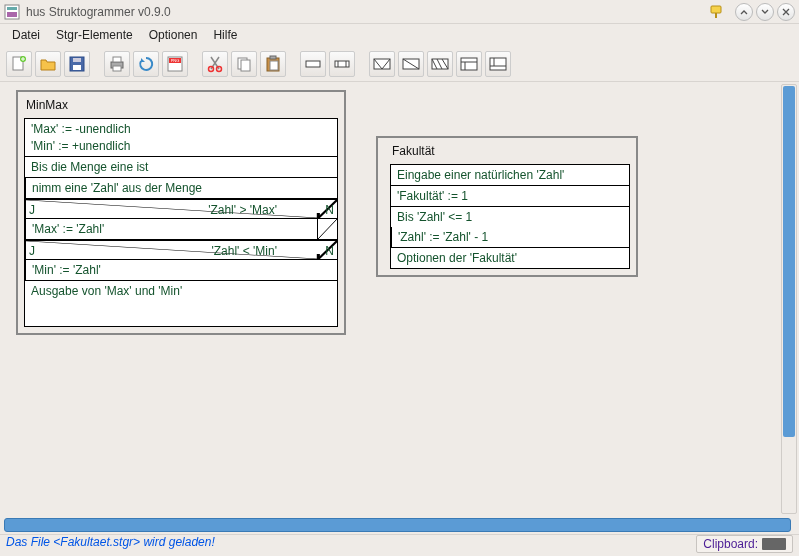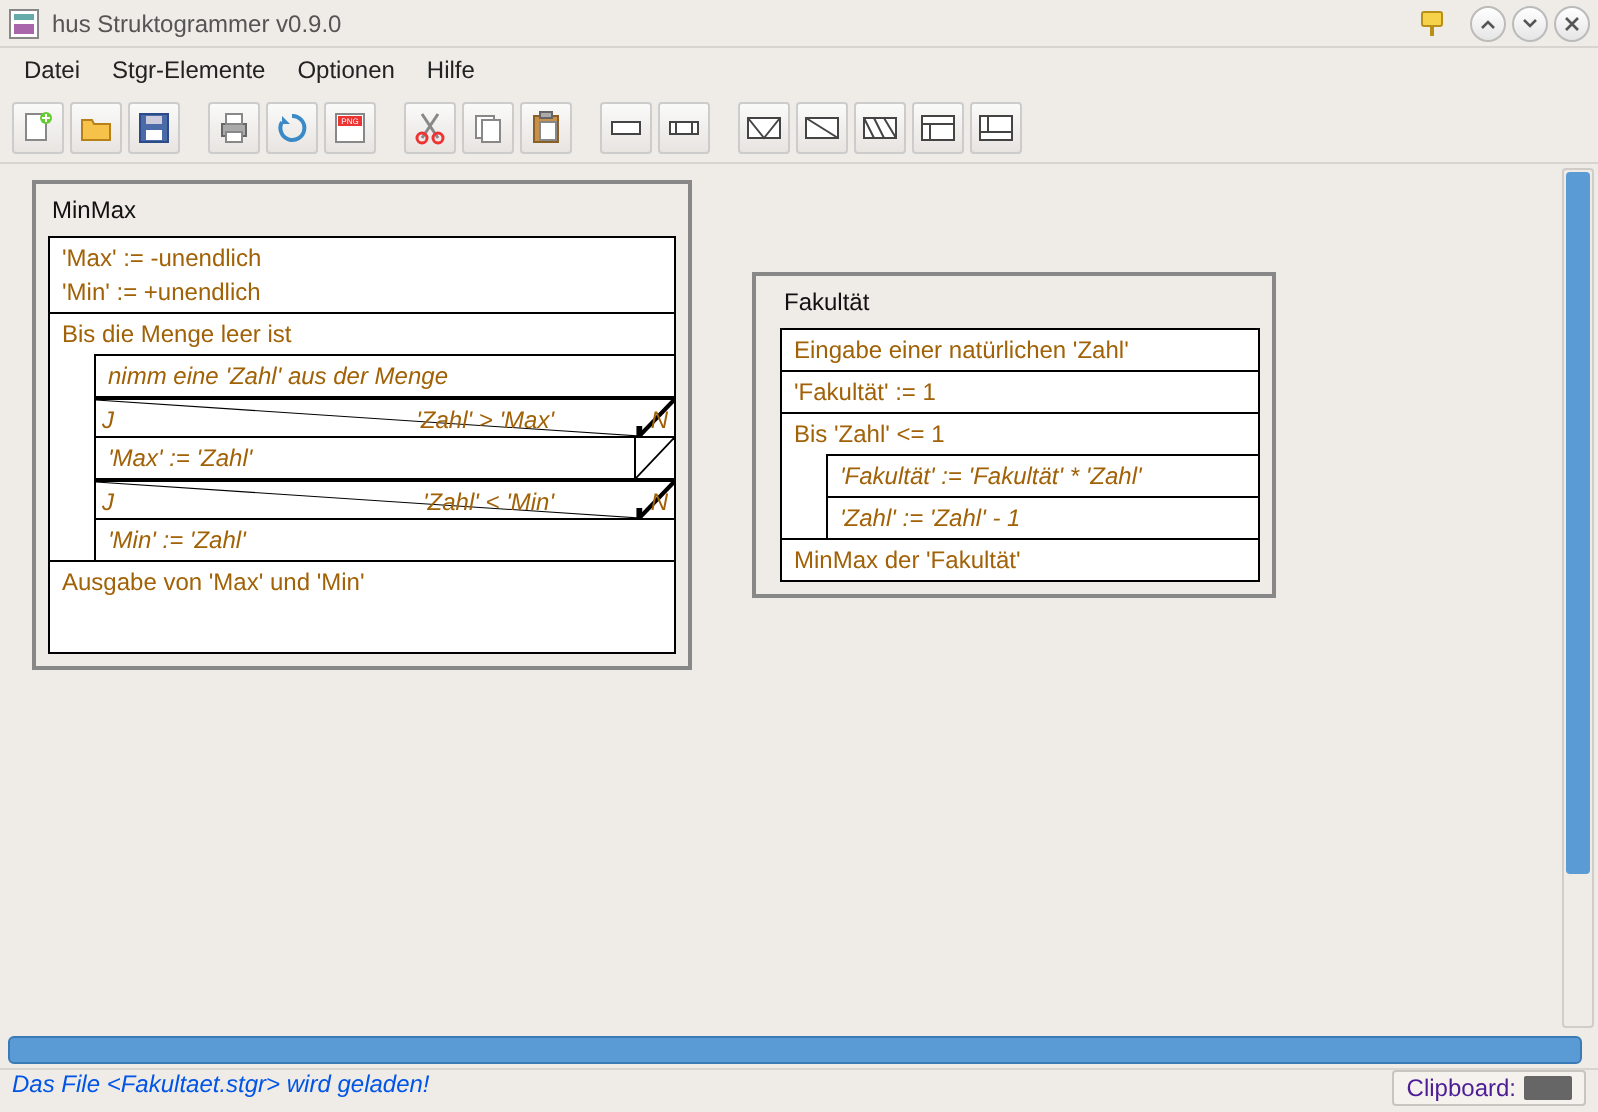--- a/index.html
+++ b/index.html
@@ -28,24 +28,24 @@
 .hscroll { height: 18px; background: #efebe7; display: flex; align-items: center; padding: 0 4px; }
 .hscroll .track { flex:1; height: 14px; background: #5b9bd5; border: 1px solid #3a7ab5; border-radius: 3px; margin-right: 4px; }
 
 .statusbar { height: 22px; background: #efebe7; border-top: 1px solid #d8d4d0; display: flex; align-items: flex-start; padding: 0 6px; }
 .statusbar .msg { flex:1; color: #0055e6; font-style: italic; font-size: 12px; }
 .statusbar .clip { color: #4c1d95; font-size: 12px; padding: 1px 6px; border: 1px solid #c8c4c0; background: #f5f1ed; border-radius: 2px; display:flex; align-items:center; gap:4px; }
 .statusbar .clip .box { width: 24px; height: 12px; background: #666; border-radius: 1px; }
 
 .diagram { position: absolute; background: #efebe7; border: 2px solid #888; padding: 6px 6px 6px 6px; }
 .diagram .title { font-size: 12px; color: #111; margin-bottom: 6px; padding-left: 2px; }
-.dbox { border: 1px solid #000; background: #fff; font-size: 12px; color: #a16207; }
+.dbox { border: 1px solid #000; background: #fff; font-size: 12px; color: #14532d; }
 .row { padding: 3px 6px; border-bottom: 1px solid #000; }
 .row:last-child { border-bottom: none; }
-.nested { margin-left: 22px; border-left: 1px solid #000; font-style: italic; }
+.nested { border-left: 1px solid #000; }
 .loop-head { padding: 3px 6px; }
 .cond { position: relative; height: 20px; border-top: 1px solid #000; border-bottom: 1px solid #000; }
 .cond .lbl { position: absolute; right: 60px; top: 3px; }
 .cond .J { position: absolute; left: 3px; bottom: 1px; }
 .cond .N { position: absolute; right: 3px; bottom: 1px; }
 .cond svg { position:absolute; inset:0; width:100%; height:100%; }
 .slashcell { position: relative; width: 20px; border-left: 1px solid #000; }
 .slashcell svg { position:absolute; inset:0; width:100%; height:100%; }
 .flexrow { display:flex; border-bottom:1px solid #000; }
 .flexrow:last-child { border-bottom:none;flex-direction:column; }
@@ -205,21 +205,21 @@
 
 <div class="canvas-wrap">
   <div class="canvas">
 
     <div class="diagram" style="left:14px; top:6px; width:330px;">
       <div class="title">MinMax</div>
       <div class="dbox">
         <div class="row" style="border-bottom:none; padding-bottom:0;">'Max' := -unendlich</div>
         <div class="row">'Min' := +unendlich</div>
         <div style="border-bottom:1px solid #000;">
-          <div class="loop-head">Bis die Menge leer ist</div>
+          <div class="loop-head">Bis die Menge eine ist</div>
           <div class="nested">
             <div class="row" style="border-top:1px solid #000;">nimm eine 'Zahl' aus der Menge</div>
             <div class="cond">
               <svg viewBox="0 0 100 36" preserveAspectRatio="none">
                   <line x1="0" y1="0" x2="94" y2="36" stroke="#000"></line>
                   <line x1="100" y1="0" x2="94" y2="36" stroke="#000"></line>
                   <line x1="94" y1="26" x2="94" y2="36" stroke="#000"></line>
                 </svg>
               <span class="lbl">'Zahl' &gt; 'Max'</span>
               <span class="J">J</span>
@@ -258,25 +258,24 @@
     </div>
 
     <div class="diagram" style="left:374px; top:52px; width:262px;padding-left:12px;">
       <div class="title">Fakultät</div>
       <div class="dbox">
         <div class="row">Eingabe einer natürlichen 'Zahl'</div>
         <div class="row">'Fakultät' := 1</div>
         <div style="border-bottom:1px solid #000;">
           <div class="loop-head">Bis 'Zahl' &lt;= 1</div>
           <div class="nested">
-            <div class="row" style="border-top:1px solid #000;">'Fakultät' := 'Fakultät' * 'Zahl'</div>
             <div class="row">'Zahl' := 'Zahl' - 1</div>
           </div>
         </div>
-        <div class="row">MinMax der 'Fakultät'</div>
+        <div class="row">Optionen der 'Fakultät'</div>
       </div>
     </div>
 
   </div>
   <div class="vscroll">
       <div class="thumb"></div>
     </div>
 </div>
 
 <div class="hscroll">

